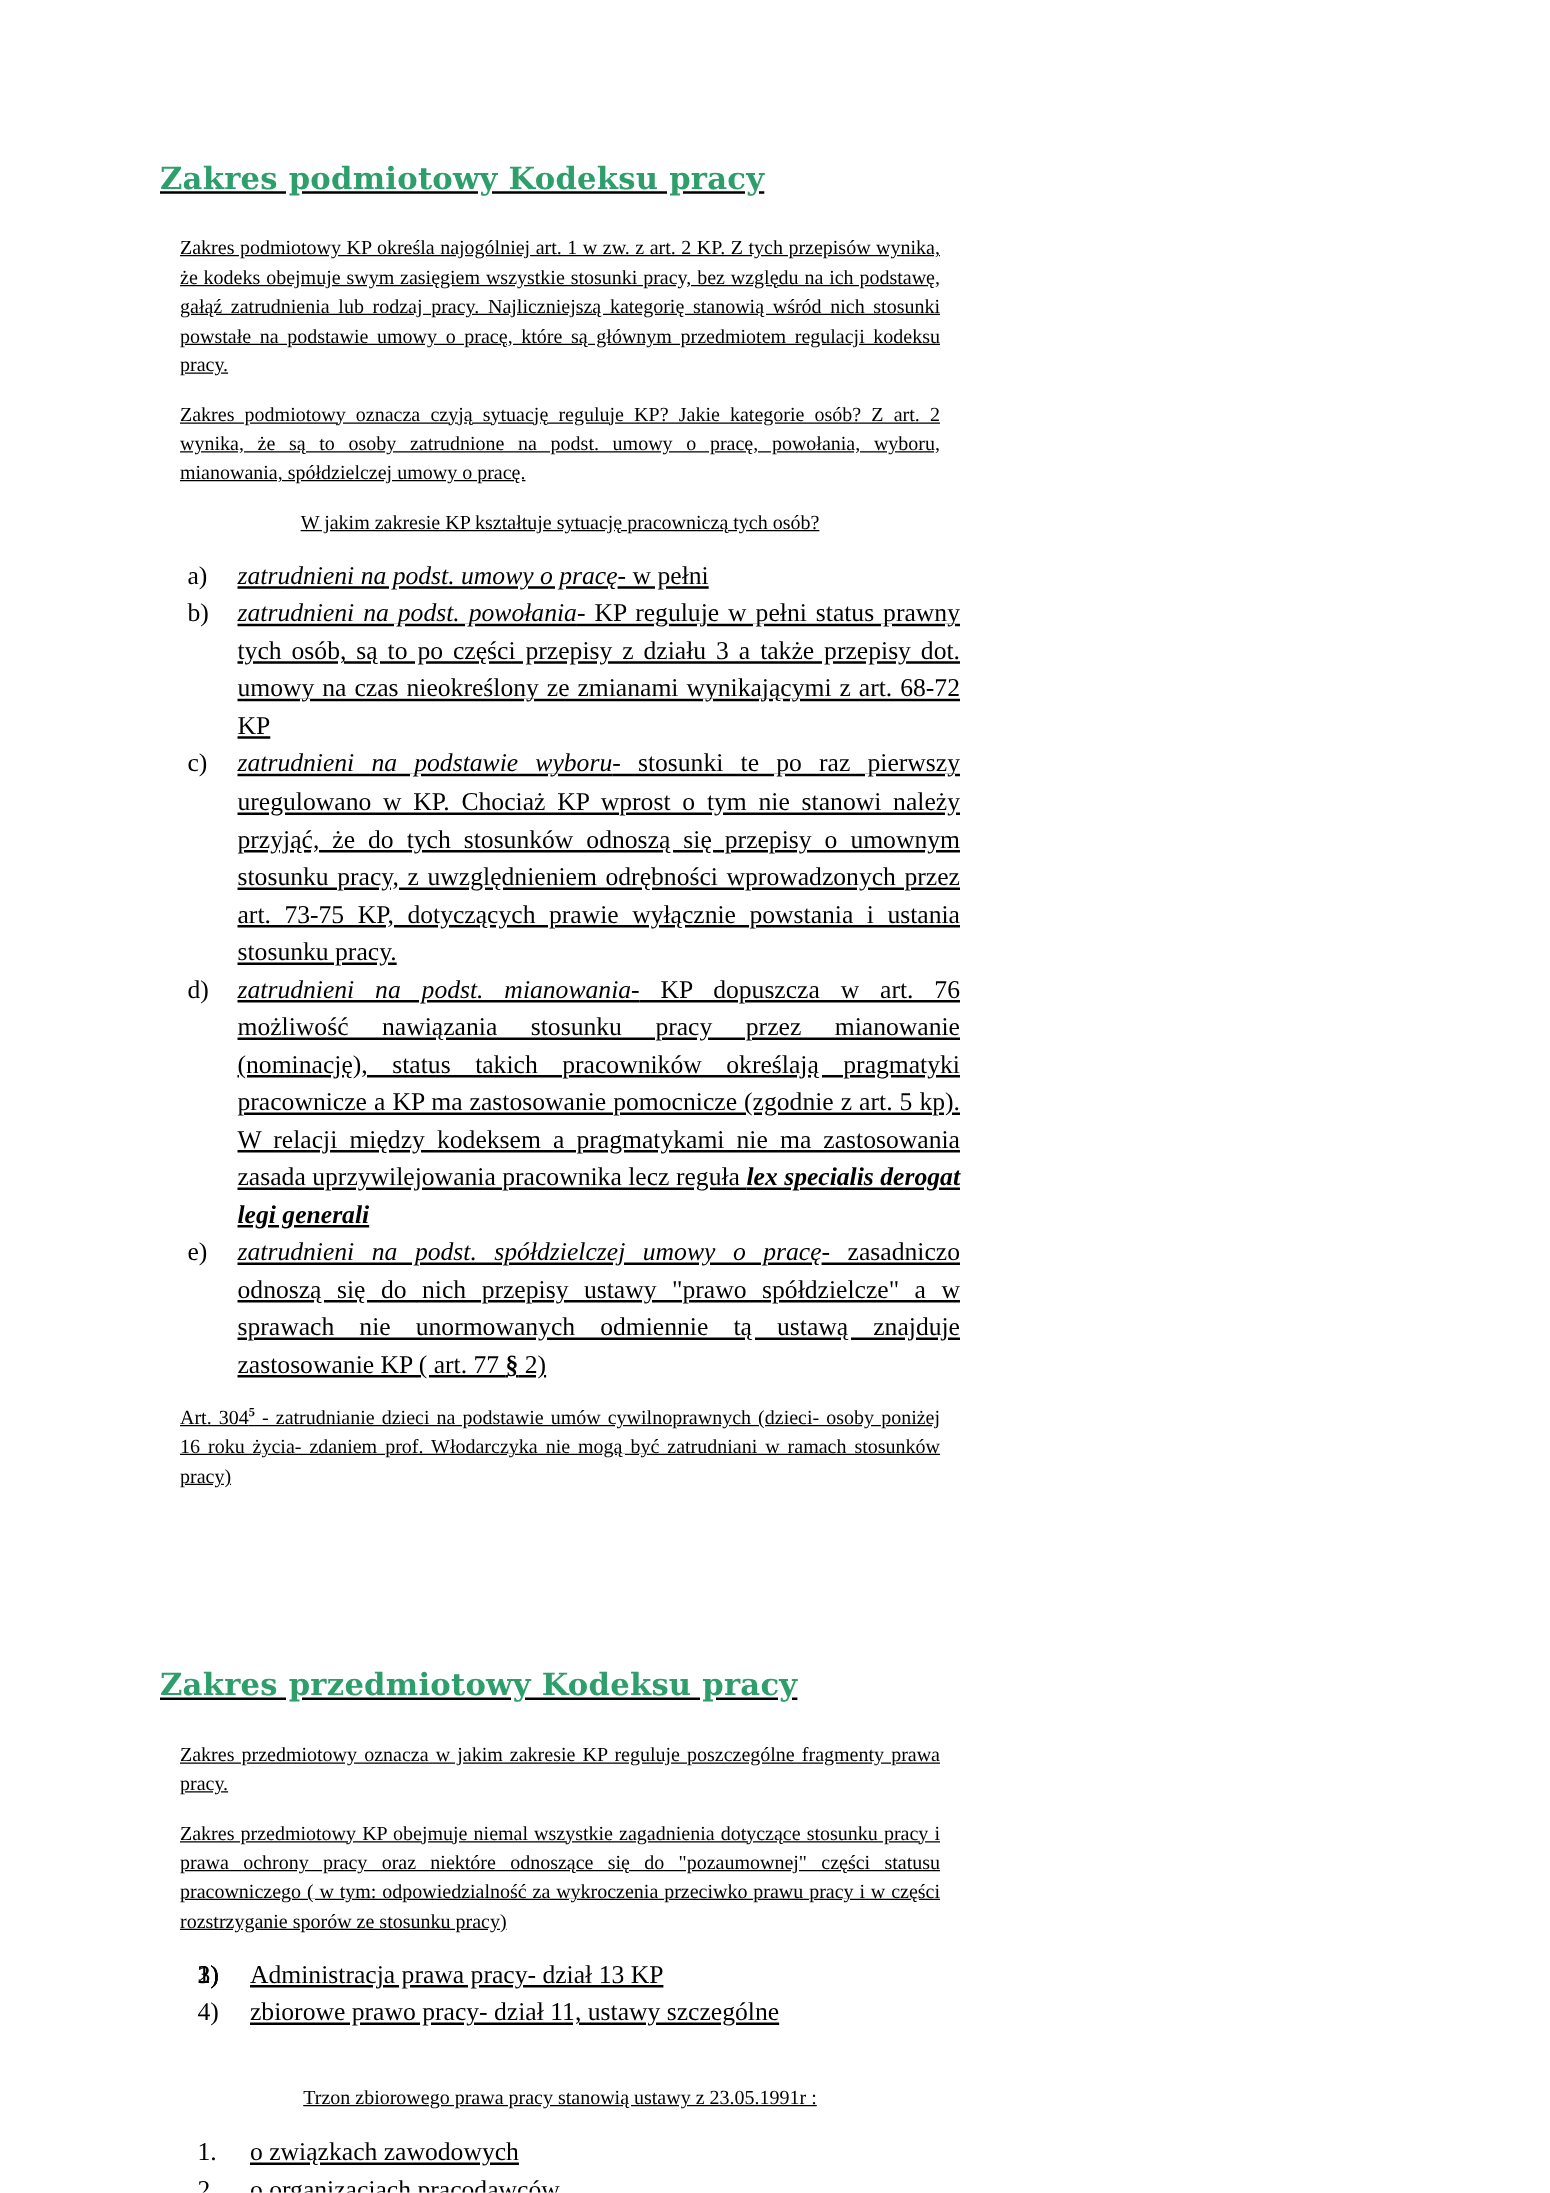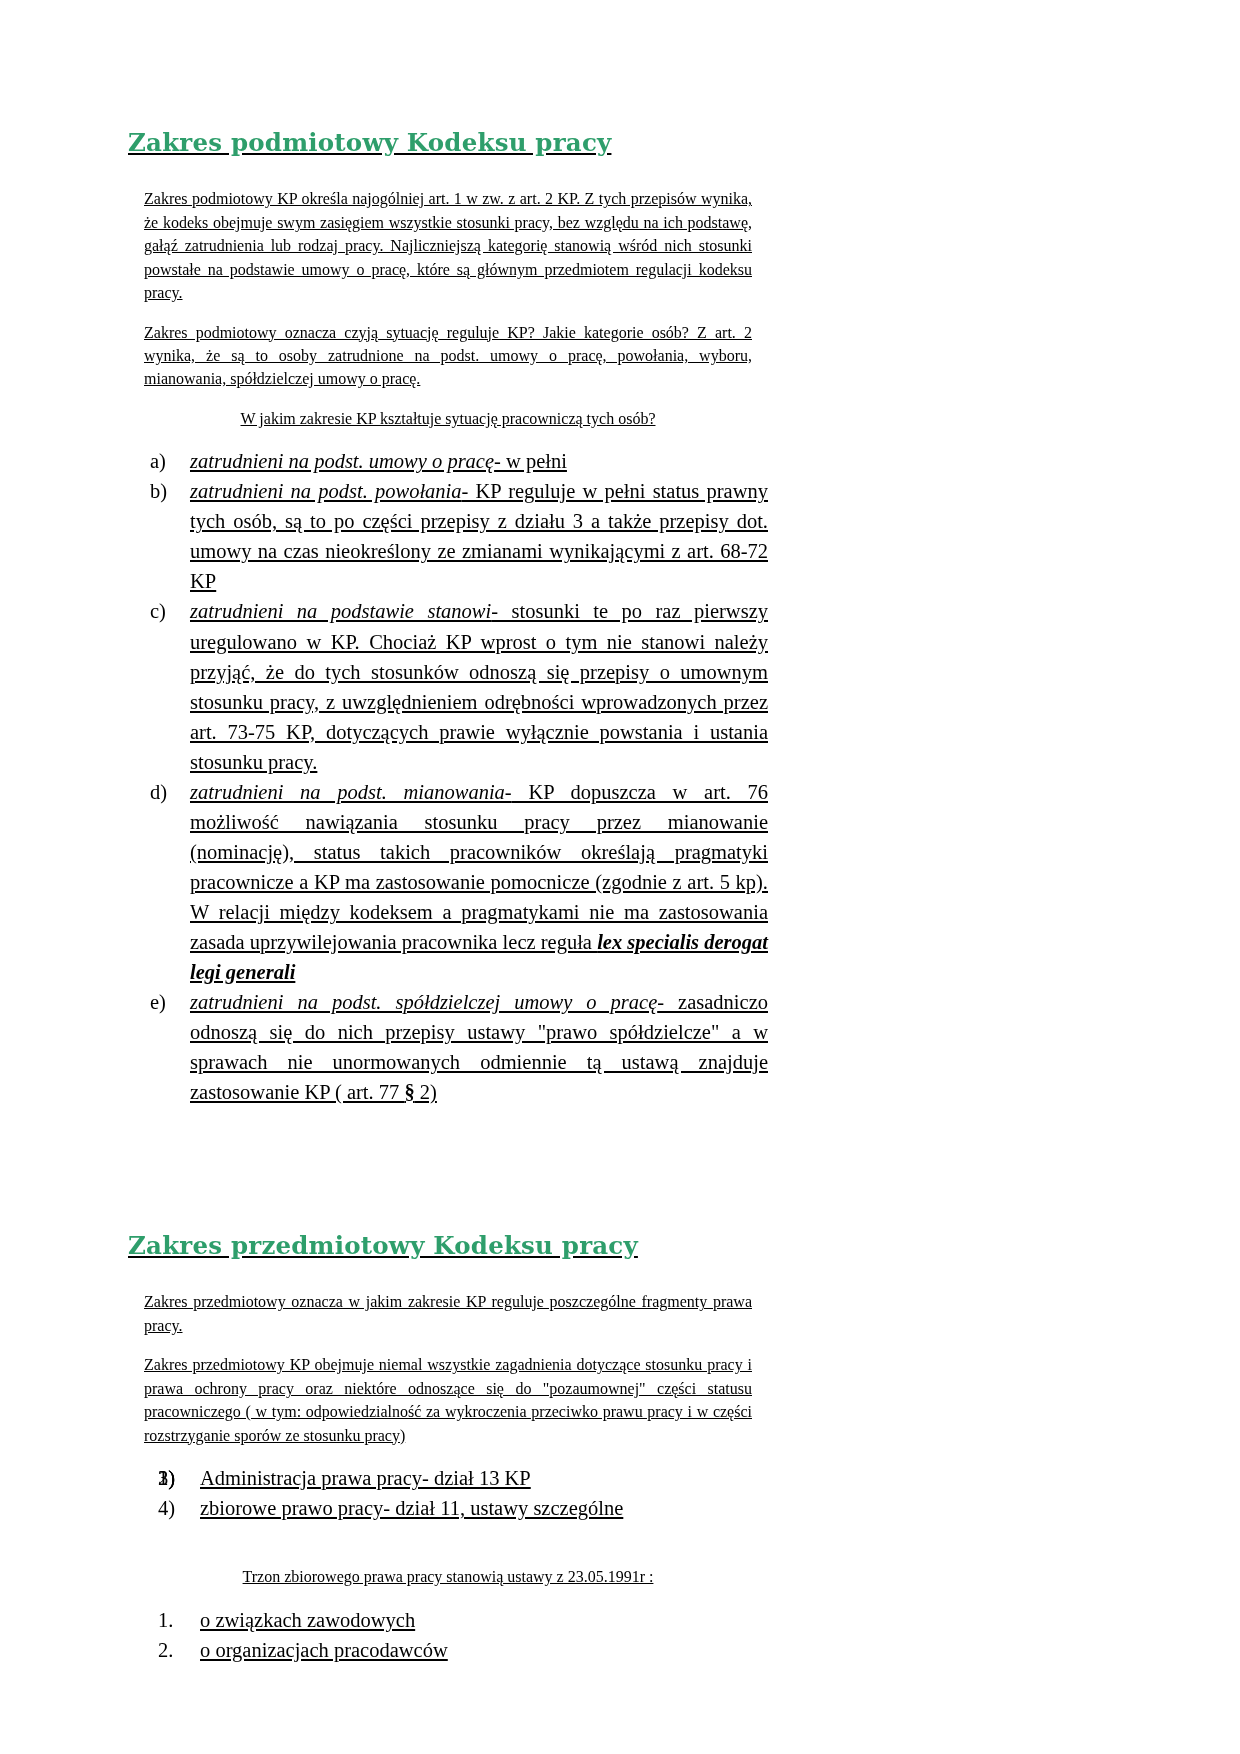--- a/index.html
+++ b/index.html
@@ -121,32 +121,33 @@
   <p class="body nojust">W jakim zakresie KP kształtuje sytuację pracowniczą tych osób?</p>
 
   <ol class="alpha">
     <li>
       <span class="marker">a)</span><em class="lead">zatrudnieni na podst. umowy o pracę</em><span>- w pełni</span>
     </li>
     <li>
       <span class="marker">b)</span><em class="lead">zatrudnieni na podst. powołania</em><span>- KP reguluje w pełni status prawny tych osób, są to po części przepisy z działu 3 a także przepisy dot. umowy na czas nieokreślony ze zmianami wynikającymi z art. 68-72 KP</span>
     </li>
     <li>
-      <span class="marker">c)</span><em class="lead">zatrudnieni na podstawie stanowi</em><span>- stosunki te po raz pierwszy uregulowano w KP. Chociaż KP wprost o tym nie stanowi należy przyjąć, że do tych stosunków  odnoszą się przepisy o umownym stosunku pracy, z uwzględnieniem odrębności wprowadzonych przez art. 73-75 KP,  dotyczących prawie wyłącznie powstania i ustania stosunku pracy.</span>
+      <span class="marker">c)</span><em class="lead">zatrudnieni na podstawie wyboru</em><span>- stosunki te po raz pierwszy uregulowano w KP. Chociaż KP wprost o tym nie stanowi należy przyjąć, że do tych stosunków  odnoszą się przepisy o umownym stosunku pracy, z uwzględnieniem odrębności wprowadzonych przez art. 73-75 KP,  dotyczących prawie wyłącznie powstania i ustania stosunku pracy.</span>
     </li>
     <li>
       <span class="marker">d)</span><em class="lead">zatrudnieni na podst. mianowania-</em><span>  KP dopuszcza w art. 76 możliwość nawiązania stosunku pracy przez mianowanie (nominację), status takich pracowników określają pragmatyki pracownicze a KP ma zastosowanie pomocnicze (zgodnie z art. 5 kp). W relacji między kodeksem a pragmatykami nie ma zastosowania zasada uprzywilejowania pracownika lecz reguła </span><em class="phrase">lex specialis derogat legi generali</em>
     </li>
     <li>
       <span class="marker">e)</span><em class="lead">zatrudnieni na podst. spółdzielczej umowy o pracę</em><span>- zasadniczo odnoszą się do nich przepisy ustawy "prawo spółdzielcze" a w sprawach nie unormowanych odmiennie tą ustawą znajduje zastosowanie KP ( art. 77 </span><span class="sect">§</span><span> 2)</span>
     </li>
   </ol>
 
 
 
+  <p class="body"><span>Art. 304</span><sup class="sup">5</sup><span> - zatrudnianie dzieci na podstawie umów cywilnoprawnych (dzieci- osoby poniżej 16 roku życia- zdaniem prof. Włodarczyka nie mogą być zatrudniani w ramach stosunków pracy)</span></p>
 
   <div class="gap-lg"></div>
 
   <h2 class="section-heading second">Zakres przedmiotowy Kodeksu pracy</h2>
 
   <p class="body">Zakres przedmiotowy oznacza w jakim zakresie KP reguluje poszczególne fragmenty prawa pracy.</p>
 
   <p class="body">Zakres przedmiotowy KP obejmuje niemal wszystkie zagadnienia dotyczące stosunku pracy i prawa ochrony pracy oraz niektóre odnoszące się do "pozaumownej" części statusu pracowniczego ( w tym: odpowiedzialność za wykroczenia przeciwko prawu pracy i w części rozstrzyganie sporów ze stosunku pracy)</p>
 
   <ol class="num">

